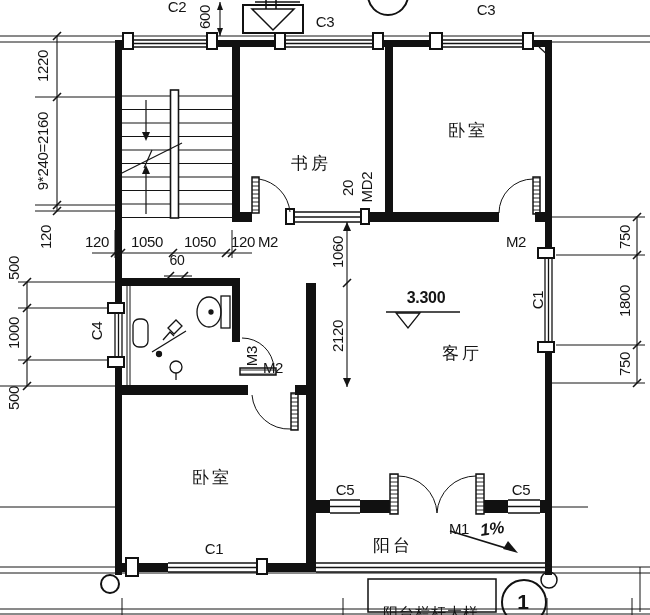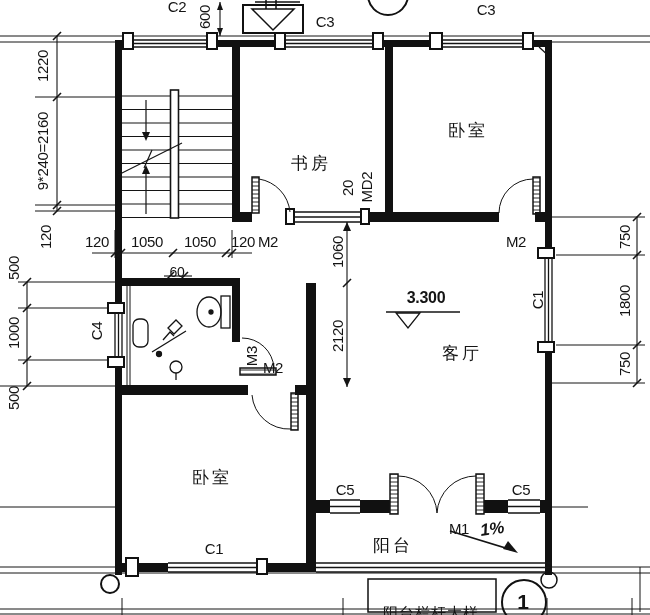--- a/index.html
+++ b/index.html
@@ -252,21 +252,21 @@
 <span class="lbl rot" style="left:366px;top:187px;">MD2</span>
 
 <span class="lbl rot" style="left:204px;top:17px;">600</span>
 <span class="lbl rot" style="left:42px;top:66px;">1220</span>
 <span class="lbl rot" style="left:42px;top:151px;">9*240=2160</span>
 <span class="lbl rot" style="left:45px;top:237px;">120</span>
 <span class="lbl" style="left:97px;top:241px;">120</span>
 <span class="lbl" style="left:147px;top:241px;">1050</span>
 <span class="lbl" style="left:200px;top:241px;">1050</span>
 <span class="lbl" style="left:243px;top:241px;">120</span>
-<span class="lbl small" style="left:177px;top:272px;">60</span>
+<span class="lbl small" style="left:177px;top:260px;">60</span>
 <span class="lbl rot" style="left:13px;top:268px;">500</span>
 <span class="lbl rot" style="left:13px;top:333px;">1000</span>
 <span class="lbl rot" style="left:13px;top:398px;">500</span>
 <span class="lbl rot" style="left:347px;top:188px;">20</span>
 <span class="lbl rot" style="left:337px;top:252px;">1060</span>
 <span class="lbl rot" style="left:337px;top:336px;">2120</span>
 <span class="lbl rot" style="left:624px;top:237px;">750</span>
 <span class="lbl rot" style="left:624px;top:301px;">1800</span>
 <span class="lbl rot" style="left:624px;top:364px;">750</span>
 

